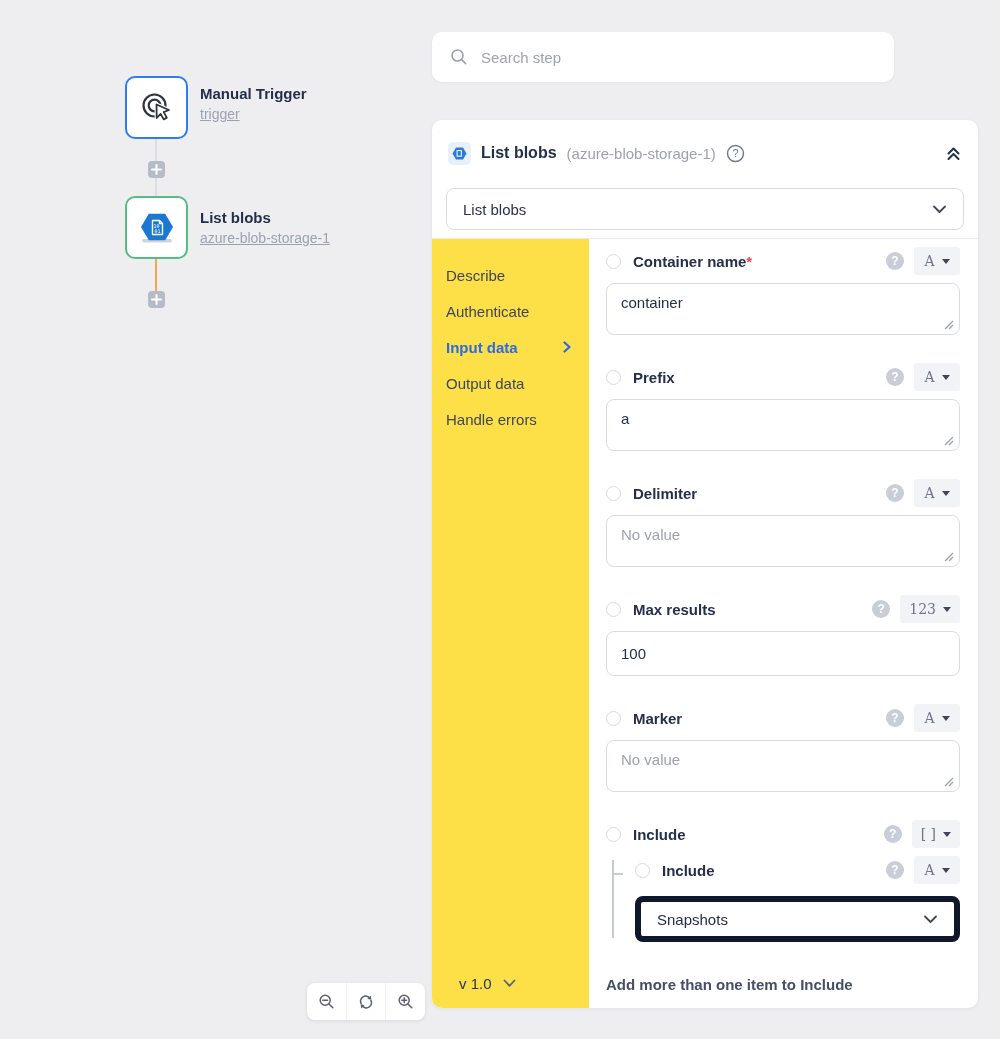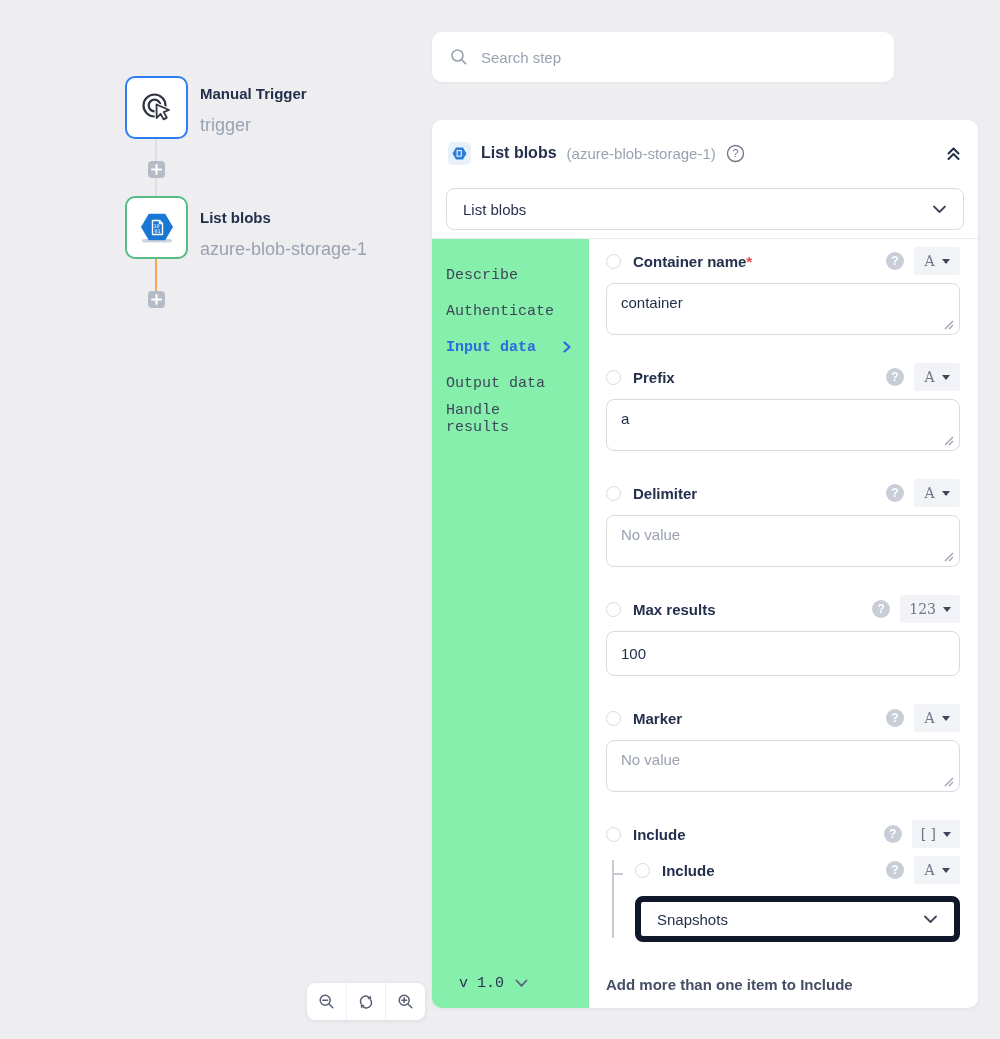--- a/index.html
+++ b/index.html
@@ -14,21 +14,21 @@
 
   
   .node {
     position:absolute; width:63px; height:63px; background:#fff;
     border-radius:10px; display:flex; align-items:center; justify-content:center;
   }
   .node-trigger { left:125px; top:76px; border:2px solid #2e7df0; }
   .node-list    { left:125px; top:196px; border:2px solid #55bd83; }
   .node-label { position:absolute; left:200px; }
   .node-label .t { font-size:15px; font-weight:bold; color:#232f4b; }
-  .node-label .s { font-size:18px; color:#9aa2b2; margin-top:13px; }
+  .node-label .s { font-size:14px; color:#9aa2b2; margin-top:4px;text-decoration:underline; }
   .lbl-trigger { top:85px; }
   .lbl-list { top:209px; }
   .conn { position:absolute; left:155px; width:2px; background:#dcdee3; }
   .conn-1 { top:139px; height:57px; }
   .conn-2 { top:259px; height:32px; background:#f7a64e; }
   .plusbtn {
     position:absolute; left:148px; width:17px; height:17px;
     background:#b5bbc7; border-radius:4px; display:flex; align-items:center; justify-content:center;
     cursor:pointer;
   }
@@ -69,21 +69,21 @@
   .op-select {
     margin-top:16px; height:42px; border:1px solid #d8dbe2; border-radius:8px;
     display:flex; align-items:center; justify-content:space-between;
     padding:0 16px; font-size:15px; color:#29324e; cursor:pointer;
   }
   .header-divider { height:1px; background:#e9ebef; margin:8px -14px 0; }
 
   .panel-body { flex:1; display:flex; min-height:0; }
 
   
-  .subnav { width:157px; background:#86efac; flex-shrink:0; position:relative; padding-top:18px;font-family:Liberation Mono, monospace; }
+  .subnav { width:157px; background:#fde047; flex-shrink:0; position:relative; padding-top:18px; }
   .subnav-item {
     height:36px; display:flex; align-items:center; justify-content:space-between;
     padding:0 18px 0 14px; font-size:15px; color:#3e4759; cursor:pointer;
   }
   .subnav-item.active { color:#2d6ae3; font-weight:bold; }
   .version {
     position:absolute; bottom:16px; left:27px; display:flex; align-items:center; gap:11px;
     font-size:15px; color:#29324e; cursor:pointer;
   }
 
@@ -277,21 +277,21 @@
         <span>
           <svg width="8" height="12" viewBox="0 0 8 12">
             <polyline points="1.5,1.5 6.5,6 1.5,10.5" fill="none" stroke="#2d6ae3" stroke-width="2.2" stroke-linecap="round" stroke-linejoin="round"></polyline>
           </svg>
         </span>
       </div>
       <div class="subnav-item">
         <span>Output data</span>
       </div>
       <div class="subnav-item">
-        <span>Handle results</span>
+        <span>Handle errors</span>
       </div>
 
       <div class="version">
         <span>v 1.0</span>
         <span>
           <svg width="13" height="9" viewBox="0 0 13 9">
             <polyline points="1.5,1.5 6.5,6.8 11.5,1.5" fill="none" stroke="#5a6278" stroke-width="1.8" stroke-linecap="round" stroke-linejoin="round"></polyline>
           </svg>
         </span>
       </div>

